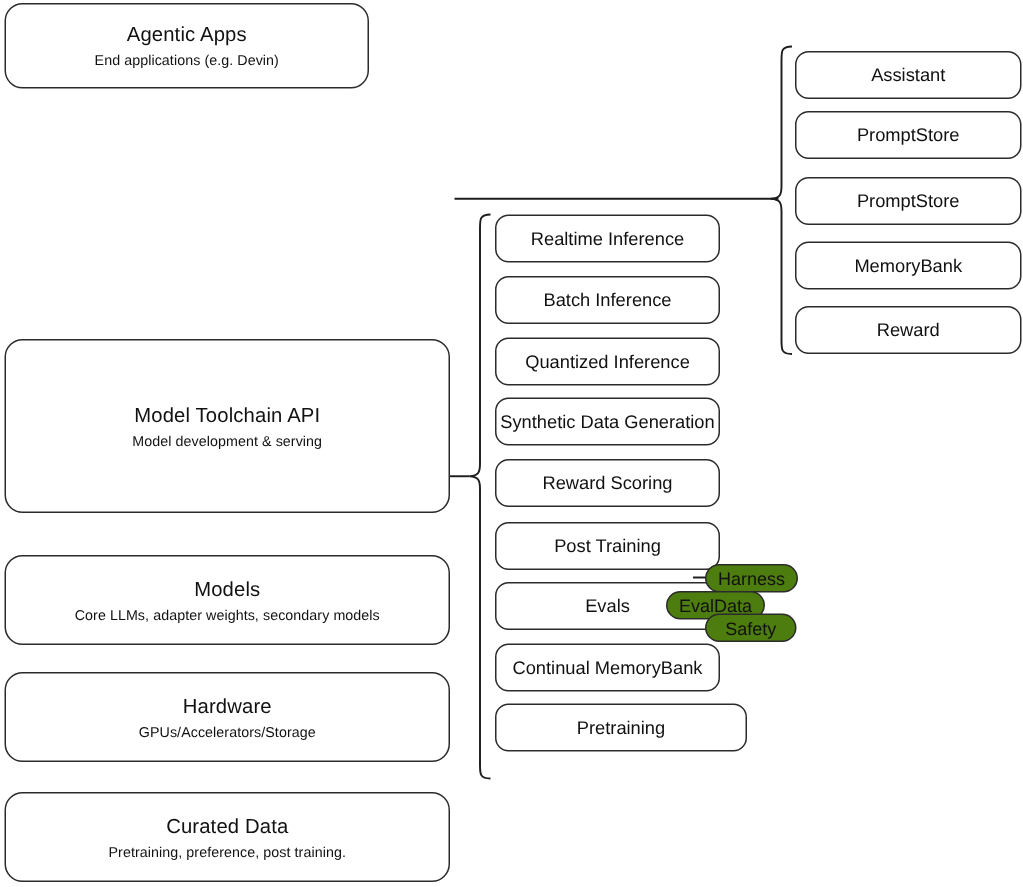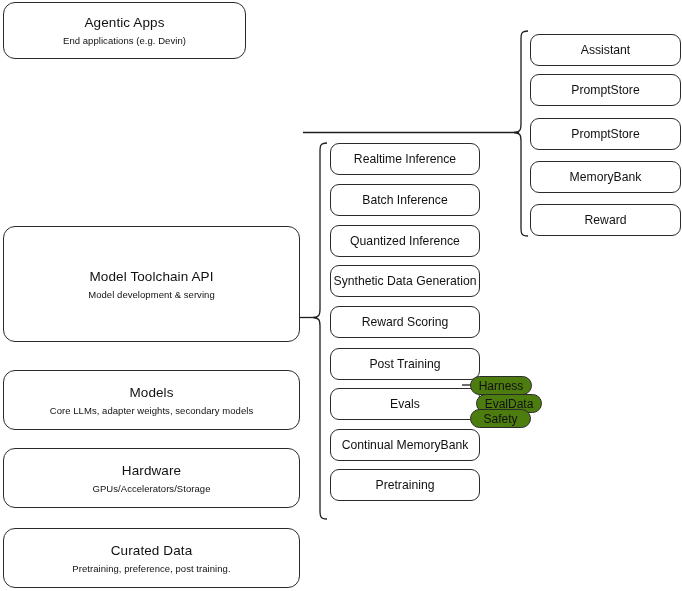--- a/index.html
+++ b/index.html
@@ -151,25 +151,25 @@
   <div class="mid-box" style="left:330px; top:265px; width:150px; height:32px;">Synthetic Data Generation</div>
 
   <div class="mid-box" style="left:330px; top:306px; width:150px; height:32px;">Reward Scoring</div>
 
   <div class="mid-box" style="left:330px; top:348px; width:150px; height:32px;">Post Training</div>
 
   <div class="mid-box" style="left:330px; top:388px; width:150px; height:32px;">Evals</div>
 
   <div class="mid-box" style="left:330px; top:429px; width:150px; height:32px;">Continual MemoryBank</div>
 
-  <div class="mid-box" style="left:330px; top:469px; width:150px; height:32px;">Pretraining</div>
+  <div class="mid-box" style="left:330px; top:469px; width:168px; height:32px;">Pretraining</div>
 
   <div class="pill" style="left:470px; top:376px; width:62px; height:19px;">Harness</div>
 
-  <div class="pill" style="left:476px; top:394px; width:66px; height:19px;">EvalData</div>
+  <div class="pill" style="left:444px; top:394px; width:66px; height:19px;">EvalData</div>
 
   <div class="pill" style="left:470px; top:409px; width:61px; height:19px;">Safety</div>
 
   <div class="right-box" style="left:530px; top:34px; width:151px; height:32px;">Assistant</div>
 
   <div class="right-box" style="left:530px; top:74px; width:151px; height:32px;">PromptStore</div>
 
   <div class="right-box" style="left:530px; top:118px; width:151px; height:32px;">PromptStore</div>
 
   <div class="right-box" style="left:530px; top:161px; width:151px; height:32px;">MemoryBank</div>

